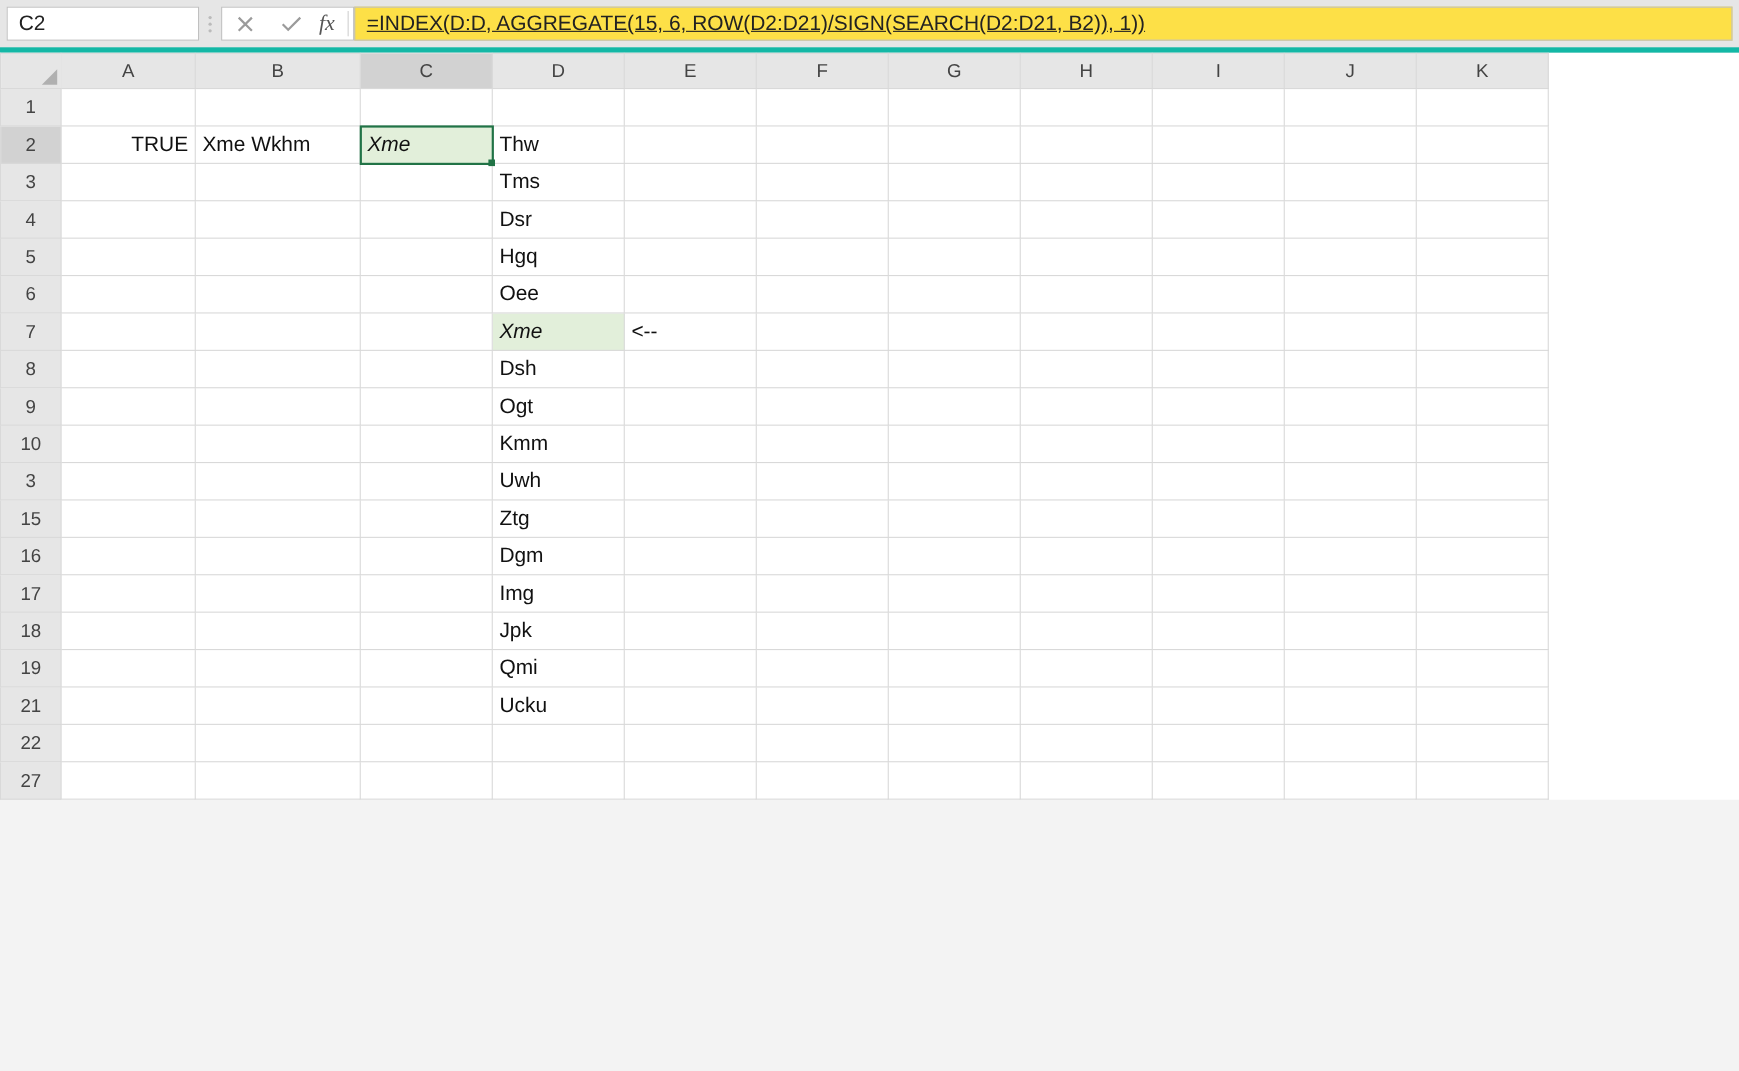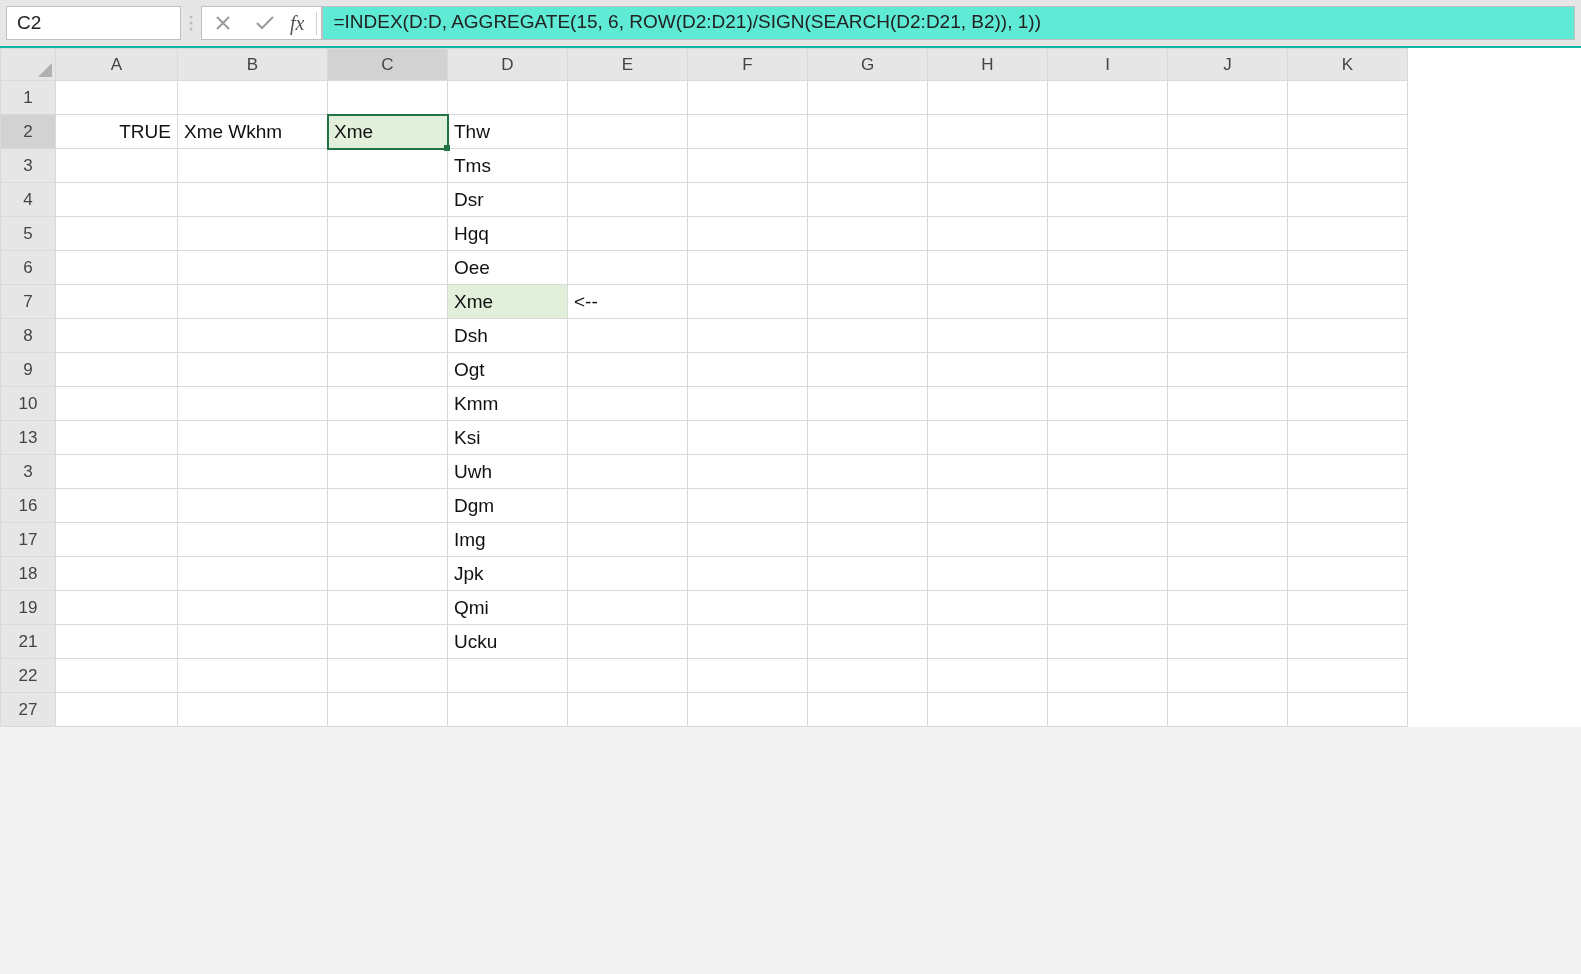--- a/index.html
+++ b/index.html
@@ -1,27 +1,27 @@
 <!DOCTYPE html>
 <html><head>
 <meta charset="utf-8">
 <style>
   * { box-sizing: border-box; margin: 0; padding: 0; }
   html, body { width: 1581px; height: 974px; font-family: "Segoe UI", Arial, sans-serif; font-size: 18px; background: #f3f3f3; overflow: hidden; }
   
   
-  .formula-bar-row { display: flex; align-items: stretch; height: 48px; background: #e6e6e6; border-bottom: 2px solid #14b8a6; }
+  .formula-bar-row { display: flex; align-items: stretch; height: 48px; background: #e6e6e6; border-bottom: 5px solid #14b8a6; }
   .name-box-wrap { display: flex; align-items: center; background: #fff; border: 1px solid #c0c0c0; margin: 6px 0 6px 6px; width: 175px; }
   .name-box { flex: 1; padding: 4px 10px; font-size: 19px; color: #222; background: transparent; border: none; outline: none; }
   .name-box-dd { width: 22px; height: 100%; display: flex; align-items: center; justify-content: center; color: #555; }
   .name-box-dd svg { width: 12px; height: 12px; }
   .fb-sep { width: 20px; display:flex; align-items:center; justify-content:center; color:#bbb; }
   .fb-btn { width: 42px; display:flex; align-items:center; justify-content:center; color:#9b9b9b; font-size:22px; }
   .fx-label { font-style: italic; font-family: "Times New Roman", serif; font-size: 20px; color:#555; padding: 0 12px 0 4px; display:flex; align-items:center; border-right:1px solid #d0d0d0; margin-right:4px;}
-  .formula-input { flex:1; background:#5eead4; border:1px solid #c0c0c0; margin:6px 6px 6px 0; padding:4px 10px; font-size:19px; color:#222; display:flex; align-items:flex-start; overflow:hidden; white-space:nowrap; }
+  .formula-input { flex:1; background:#fde047; border:1px solid #c0c0c0; margin:6px 6px 6px 0; padding:4px 10px; font-size:19px; color:#222; display:flex; align-items:flex-start; overflow:hidden; white-space:nowrap;text-decoration:underline; }
   .fb-icons-group { display:flex; align-items:center; background:#fff; border:1px solid #c0c0c0; margin:6px 0; }
   .fb-icons-group .fb-btn { height:100%; }
 
   
   .grid-wrap { position:relative; background:#fff; }
   table.grid { border-collapse: collapse; table-layout: fixed; }
   table.grid th, table.grid td { border: 1px solid #d9d9d9; font-weight: normal; }
   
   
   .corner { width:55px; height:32px; background:#e6e6e6; border:1px solid #c0c0c0; position:relative; }
@@ -33,21 +33,21 @@
   
   
   th.rowh { width:55px; background:#e6e6e6; color:#444; text-align:center; font-size:17px; border:1px solid #c0c0c0; }
   th.rowh.active { background:#d2d2d2; }
 
   
   td.cell { height:34px; padding:2px 6px; font-size:19px; color:#111; background:#fff; vertical-align:middle; text-align:left; }
   td.cell.center { text-align:right; }
   
   
-  .hl-green { background:#e2efda !important; }
+  .hl-green { background:#e2efda !important;font-style:italic; }
 
   
   .active-cell { outline: 2px solid #217346; outline-offset:-1px; position:relative; }
   .active-cell::after { content:""; position:absolute; right:-3px; bottom:-3px; width:6px; height:6px; background:#217346; }
 
   
   col.cw { width:120px; }
 
 </style>
 </head>
@@ -256,39 +256,39 @@
           <td class="cell">Kmm</td>
           <td class="cell"></td>
           <td class="cell"></td>
           <td class="cell"></td>
           <td class="cell"></td>
           <td class="cell"></td>
           <td class="cell"></td>
           <td class="cell"></td>
         </tr>
         <tr>
-          <th class="rowh">13</th>
-          <td class="cell"></td>
-          <td class="cell"></td>
-          <td class="cell"></td>
-          <td class="cell">Ksi</td>
-          <td class="cell"></td>
-          <td class="cell"></td>
-          <td class="cell"></td>
-          <td class="cell"></td>
-          <td class="cell"></td>
-          <td class="cell"></td>
-          <td class="cell"></td>
-        </tr>
-        <tr>
           <th class="rowh">3</th>
           <td class="cell"></td>
           <td class="cell"></td>
           <td class="cell"></td>
           <td class="cell">Uwh</td>
+          <td class="cell"></td>
+          <td class="cell"></td>
+          <td class="cell"></td>
+          <td class="cell"></td>
+          <td class="cell"></td>
+          <td class="cell"></td>
+          <td class="cell"></td>
+        </tr>
+        <tr>
+          <th class="rowh">15</th>
+          <td class="cell"></td>
+          <td class="cell"></td>
+          <td class="cell"></td>
+          <td class="cell">Ztg</td>
           <td class="cell"></td>
           <td class="cell"></td>
           <td class="cell"></td>
           <td class="cell"></td>
           <td class="cell"></td>
           <td class="cell"></td>
           <td class="cell"></td>
         </tr>
         <tr>
           <th class="rowh">16</th>

